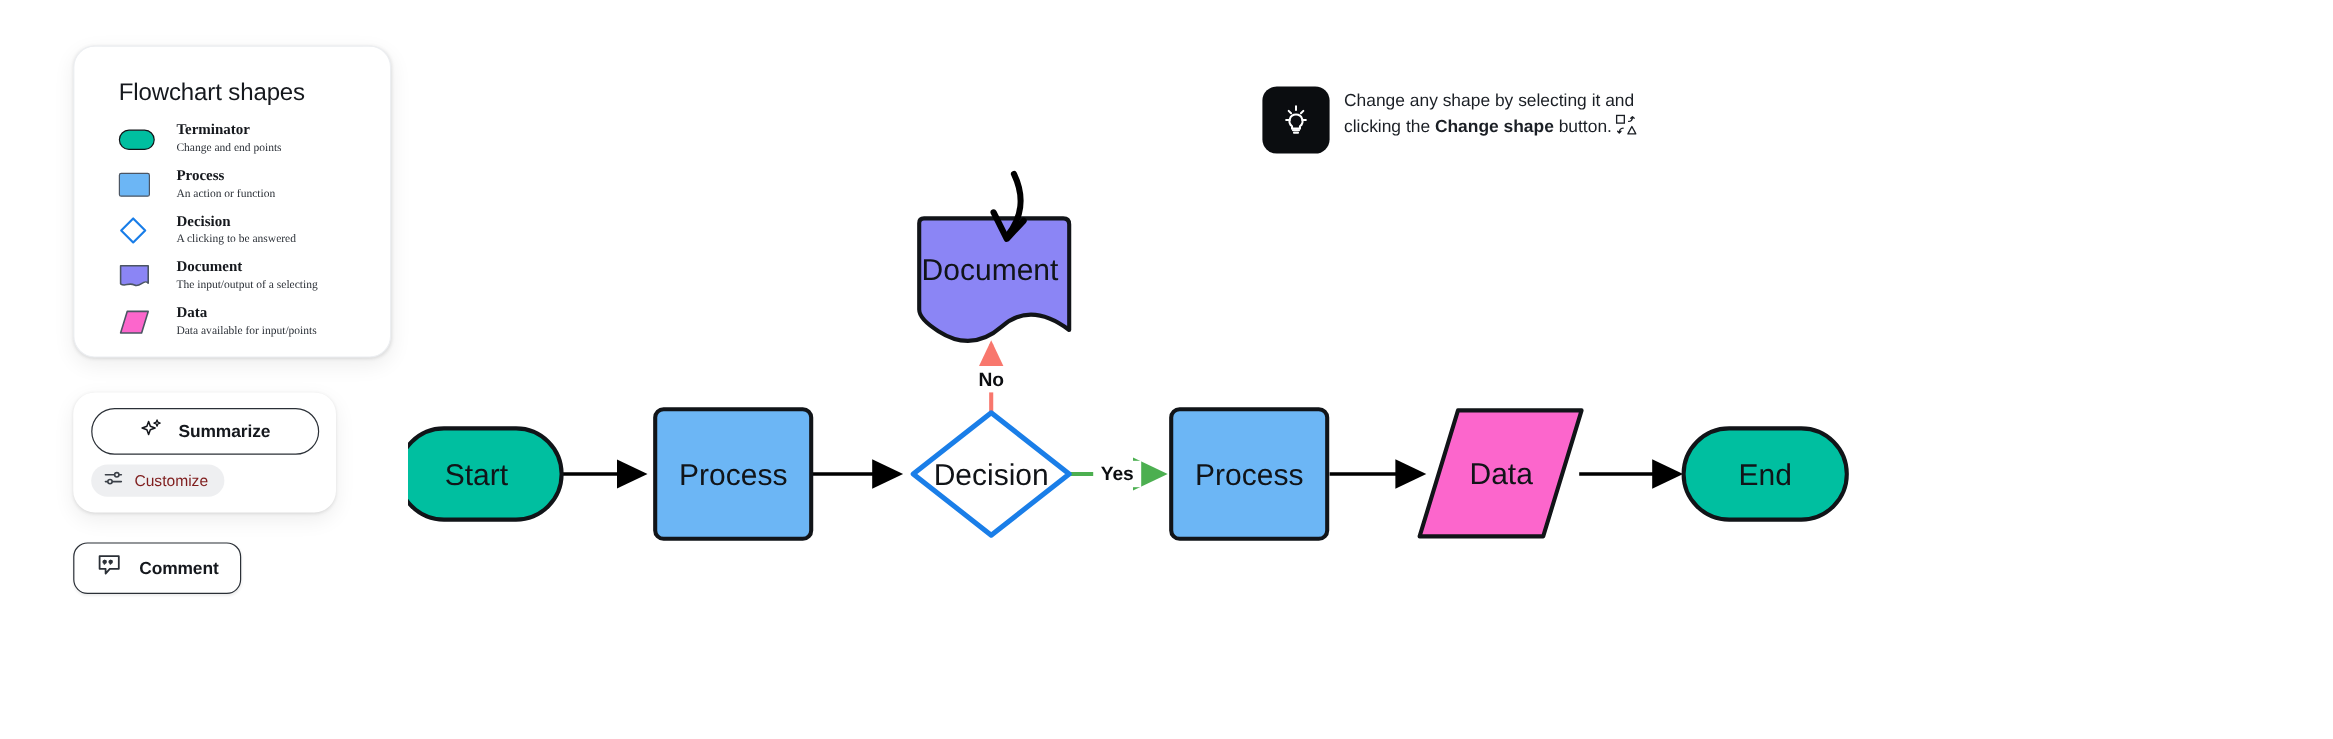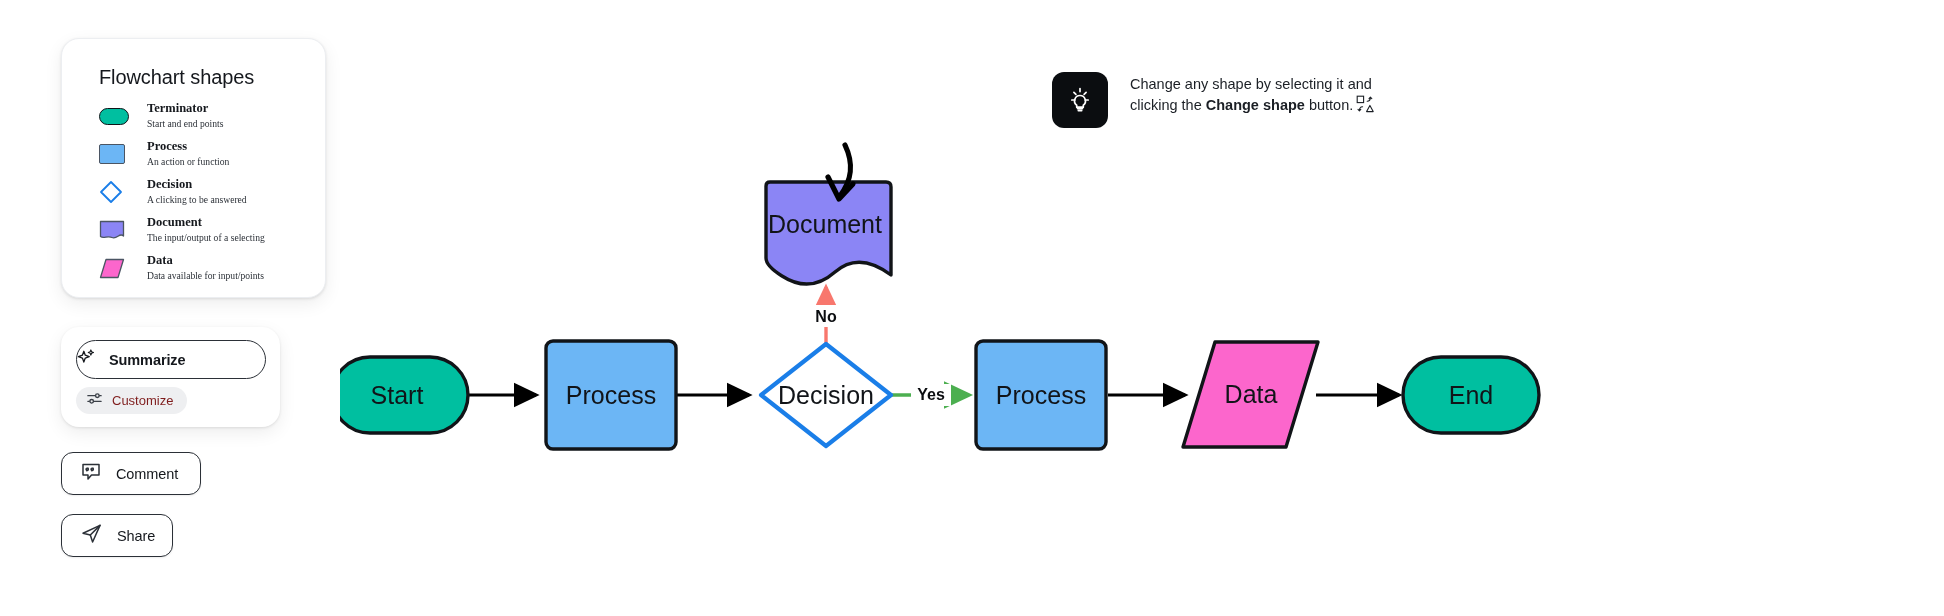--- a/index.html
+++ b/index.html
@@ -117,21 +117,21 @@
   #summarize-button {
     position: absolute;
     left: 15px; top: 13px;
     width: 190px; height: 39px;
     border: 1.4px solid #2b3037;
     border-radius: 20px;
     background: #ffffff;
     box-sizing: border-box;
     display: flex;
     align-items: center;
-    justify-content: flex-start;
+    justify-content: center;
     gap: 13px;
     cursor: pointer;
   }
   #summarize-label {
     font-size: 14.5px;
     font-weight: bold;
     color: #15181d;
     letter-spacing: -0.1px;
   }
   #customize-pill {
@@ -160,21 +160,21 @@
     box-sizing: border-box;
     display: flex;
     align-items: center;
     gap: 14px;
     padding: 0 18px;
     cursor: pointer;
     box-shadow: 0 1px 2px rgba(0,0,0,0.07);
   }
   .pill-button .pill-label {
     font-size: 14.5px;
-    font-weight: normal;
+    font-weight: bold;
     color: #15181d;
     letter-spacing: -0.1px;
   }
   #comment-button { left: 57px; top: 452px; width: 140px; height: 43px; }
   #share-button   { left: 57px; top: 514px; width: 112px; height: 43px; }
 
   
   #canvas {
     position: absolute;
     left: 340px; top: 0;
@@ -193,21 +193,21 @@
     font-weight: bold;
     fill: #0b0d10;
   }
 
   
   #tip-callout {
     position: absolute;
     left: 1020px; top: 72px;
     display: flex;
     align-items: flex-start;
-    gap: 22px;
+    gap: 12px;
     padding-left: 32px;
   }
   #tip-icon-box {
     width: 56px; height: 56px;
     background: #0b0d10;
     border-radius: 12px;
     display: flex;
     align-items: center;
     justify-content: center;
     flex: 0 0 auto;
@@ -235,21 +235,21 @@
     <div id="legend-title">Flowchart shapes</div>
 
     <div id="legend-list">
 
       <div class="legend-row">
         <div class="legend-swatch">
           <div class="sw-terminator"></div>
         </div>
         <div class="legend-text">
           <div class="legend-name">Terminator</div>
-          <div class="legend-desc">Start and end points</div>
+          <div class="legend-desc">Change and end points</div>
         </div>
       </div>
 
       <div class="legend-row">
         <div class="legend-swatch">
           <div class="sw-process"></div>
         </div>
         <div class="legend-text">
           <div class="legend-name">Process</div>
           <div class="legend-desc">An action or function</div>
@@ -323,29 +323,20 @@
     <span>
       <svg width="22" height="22" viewBox="0 0 22 22">
         <path d="M3,3.5 H19 V14 H11.5 L8,18 V14 H3 Z" fill="none" stroke="#2b3037" stroke-width="1.5" stroke-linejoin="round"></path>
         <path d="M8.3,7.2 C8.3,9.0 7.6,9.6 6.9,10.0 M7.2,7.0 a1.25,1.25 0 1,0 0.02,0" fill="#2b3037" stroke="#2b3037" stroke-width="1.2" stroke-linecap="round"></path>
         <path d="M13.3,7.2 C13.3,9.0 12.6,9.6 11.9,10.0 M12.2,7.0 a1.25,1.25 0 1,0 0.02,0" fill="#2b3037" stroke="#2b3037" stroke-width="1.2" stroke-linecap="round"></path>
       </svg>
     </span>
     <span class="pill-label">Comment</span>
   </div>
 
-  <div class="pill-button" id="share-button">
-    <span>
-      <svg width="23" height="23" viewBox="0 0 23 23">
-        <path d="M3,11.2 L20,3.4 L12.6,20 L10.3,13.0 Z" fill="none" stroke="#2b3037" stroke-width="1.5" stroke-linejoin="round"></path>
-        <path d="M10.3,13.0 L20,3.4" fill="none" stroke="#2b3037" stroke-width="1.5" stroke-linecap="round"></path>
-      </svg>
-    </span>
-    <span class="pill-label">Share</span>
-  </div>
 
 </div>
 
 <div id="canvas">
   <svg width="1604" height="616" viewBox="0 0 1604 616" xmlns="http://www.w3.org/2000/svg">
     <defs>
       <marker id="arrow-black" markerWidth="9" markerHeight="9" refX="7.4" refY="4.5" orient="auto">
         <path d="M0,0.4 L8.6,4.5 L0,8.6 Z" fill="#000000"></path>
       </marker>
       <marker id="arrow-green" markerWidth="9" markerHeight="9" refX="7.4" refY="4.5" orient="auto">

